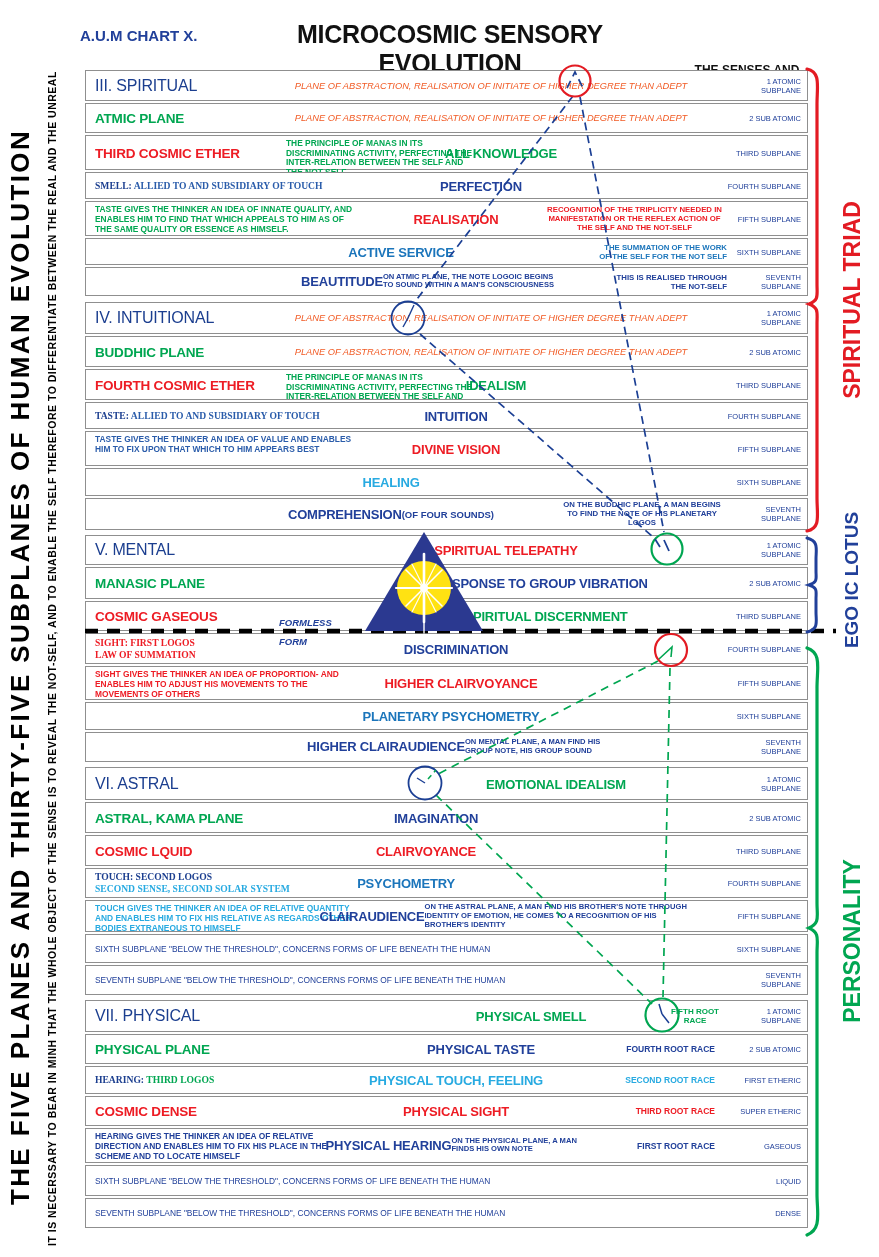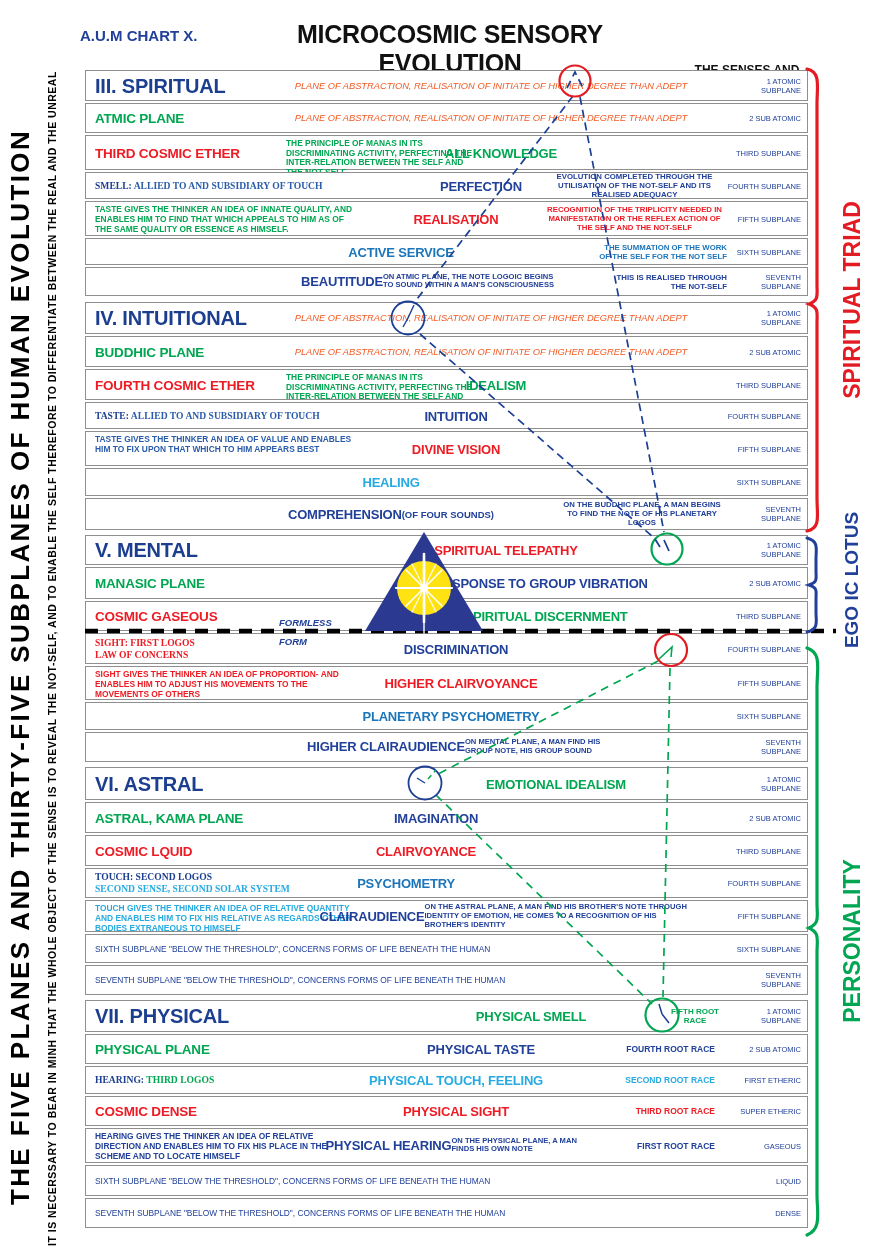--- a/index.html
+++ b/index.html
@@ -16,22 +16,22 @@
         transform-origin:0 0;font-weight:bold;font-size:26px;letter-spacing:2.4px;text-align:center;
         white-space:nowrap;color:#000;}
   .vsmall{position:absolute;left:46px;top:1246px;width:1150px;height:16px;transform:rotate(-90deg);
         transform-origin:0 0;font-weight:bold;font-size:10.5px;letter-spacing:0.5px;text-align:center;
         white-space:nowrap;color:#000;}
   
   .section{position:absolute;left:85px;width:723px;}
   .row{position:relative;border:1px solid #8f8f8f;background:#fff;margin-bottom:2px;box-sizing:border-box;}
   .h27{height:27px}.h28{height:28px}.h29{height:29px}.h30{height:30px}.h31{height:31px}
   .h32{height:32px}.h33{height:33px}.h34{height:34px}.h35{height:35px}
-  .planehead{position:absolute;left:9px;top:50%;transform:translateY(-50%);font-weight:bold;
-             font-size:20px;letter-spacing:-0.2px;white-space:nowrap;}
+  .planehead{position:absolute;left:9px;top:50%;transform:translateY(-50%);font-weight:normal;
+             font-size:16px;letter-spacing:-0.2px;white-space:nowrap;}
   .plane{position:absolute;left:9px;top:50%;transform:translateY(-50%);font-weight:bold;
          font-size:13.5px;letter-spacing:-0.2px;white-space:nowrap;}
   .ctr{position:absolute;top:50%;transform:translate(-50%,-50%);font-weight:bold;font-size:13px;
        letter-spacing:-0.2px;white-space:nowrap;text-align:center;}
   .pair{position:absolute;top:50%;transform:translate(-50%,-50%);display:flex;align-items:center;gap:0;}
   .pair .hd{font-weight:bold;font-size:13px;white-space:nowrap;letter-spacing:-0.2px;}
   .mid{font-weight:bold;font-size:7.6px;line-height:1.18;text-align:left;}
   .mid2{font-weight:bold;font-size:9.5px;white-space:nowrap;}
   .oplane{position:absolute;top:50%;transform:translate(-50%,-50%);font-style:italic;font-size:9.3px;
           white-space:nowrap;}
@@ -77,21 +77,20 @@
   </div>
   <div class="row h35">
     <span class="plane red">THIRD COSMIC ETHER</span>
     <span class="para-mid green">THE PRINCIPLE OF MANAS IN ITS DISCRIMINATING ACTIVITY, PERFECTING THE INTER-RELATION BETWEEN THE SELF AND THE NOT SELF</span>
     <span class="ctr green" style="left:415px">ALL KNOWLEDGE</span>
     <span class="sub">THIRD SUBPLANE</span>
   </div>
   <div class="row h27">
     <span class="sense"><span class="navyd">SMELL:</span> <span class="blueink">ALLIED TO AND SUBSIDIARY OF TOUCH</span></span>
     <span class="ctr navy" style="left:395px">PERFECTION</span>
-    <span class="rnote navy">EVOLUTION COMPLETED THROUGH THE UTILISATION OF THE NOT-SELF AND ITS REALISED ADEQUACY</span>
     <span class="sub">FOURTH SUBPLANE</span>
   </div>
   <div class="row h35">
     <span class="para green">TASTE GIVES THE THINKER AN IDEA OF INNATE QUALITY, AND ENABLES HIM TO FIND THAT WHICH APPEALS TO HIM AS OF THE SAME QUALITY OR ESSENCE AS HIMSELF.</span>
     <span class="ctr red" style="left:370px">REALISATION</span>
     <span class="rnote red">RECOGNITION OF THE TRIPLICITY NEEDED IN MANIFESTATION OR THE REFLEX ACTION OF THE SELF AND THE NOT-SELF</span>
     <span class="sub">FIFTH SUBPLANE</span>
   </div>
   <div class="row h27">
     <span class="ctr blue" style="left:315px">ACTIVE SERVICE</span>
@@ -160,21 +159,21 @@
     <span class="ctr navy" style="left:455px">RESPONSE TO GROUP VIBRATION</span>
     <span class="sub">2 SUB ATOMIC</span>
   </div>
   <div class="row h30">
     <span class="plane red">COSMIC GASEOUS</span>
     <span class="flabel" style="left:193px;bottom:2px">FORMLESS</span>
     <span class="ctr green" style="left:460px">SPIRITUAL DISCERNMENT</span>
     <span class="sub">THIRD SUBPLANE</span>
   </div>
   <div class="row h31">
-    <span class="sense"><span class="red">SIGHT: FIRST LOGOS</span><span class="l2 red">LAW OF CONCERNS</span></span>
+    <span class="sense"><span class="red">SIGHT: FIRST LOGOS</span><span class="l2 red">LAW OF SUMMATION</span></span>
     <span class="flabel" style="left:193px;top:2px">FORM</span>
     <span class="ctr navy" style="left:370px">DISCRIMINATION</span>
     <span class="sub">FOURTH SUBPLANE</span>
   </div>
   <div class="row h34">
     <span class="para red">SIGHT GIVES THE THINKER AN IDEA OF PROPORTION- AND ENABLES HIM TO ADJUST HIS MOVEMENTS TO THE MOVEMENTS OF OTHERS</span>
     <span class="ctr red" style="left:375px">HIGHER CLAIRVOYANCE</span>
     <span class="sub">FIFTH SUBPLANE</span>
   </div>
   <div class="row h28">

